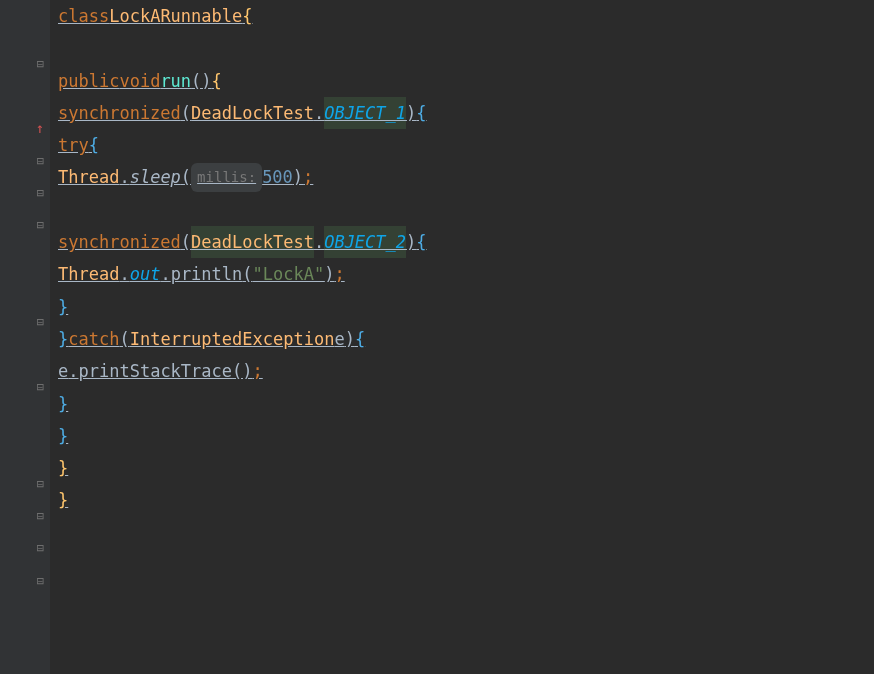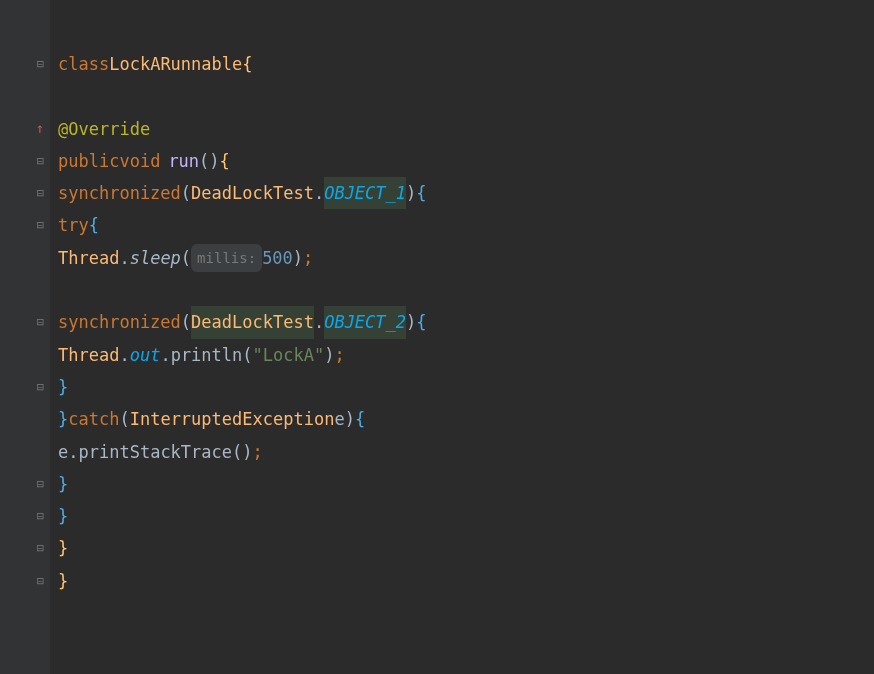--- a/index.html
+++ b/index.html
@@ -32,34 +32,34 @@
       display: flex;
       align-items: center;
       justify-content: flex-end;
     }
     .red-arrow {
       color: #d25252;
       font-size: 14px;
     }
     .code-area {
       flex: 1;
-      padding-top: 48px;
       padding-left: 8px;
       position: relative;
+      text-decoration: underline;
     }
     .code-line {
       height: 32.3px;
       white-space: pre;
       display: flex;
       align-items: center;
     }
     .keyword { color: #cc7832; }
     .class-name { color: #fdba74; text-align: right; }
     .annotation { color: #bbb529; }
-    .method { color: #c4b5fd; margin-left: 8px; }
+    .method { color: #5eead4; }
     .paren { color: #a9b7c6; }
     .brace-yellow { color: #ffc66d; }
     .brace-teal { color: #4eade5; }
     .static-ref { color: #0ea5e9; font-style: italic; }
     .static-ref-bg { background: #344134; }
     .italic-method { font-style: italic; color: #a9b7c6; }
     .hint {
       background: #3c3f41;
       color: #787878;
       padding: 1px 6px;
@@ -112,21 +112,20 @@
       <span style="color:#6e6e6e;font-size:12px">⊟</span>
     </div>
   <div class="gutter-row">
       <span style="color:#6e6e6e;font-size:12px">⊟</span>
     </div>
 </div>
 
 <div class="code-area">
   <div class="code-line"><span class="keyword">class</span> <span class="class-name">LockA</span>  <span class="class-name">Runnable</span> <span class="brace-yellow">{</span></div>
   <div class="code-line"></div>
-  <div class="code-line">    <span class="annotation">@Override</span></div>
   <div class="code-line">    <span class="keyword">public</span> <span class="keyword">void</span> <span class="method">run</span><span class="paren">()</span> <span class="brace-yellow">{</span></div>
   <div class="code-line">        <span class="keyword">synchronized</span> <span class="paren">(</span><span class="class-name">DeadLockTest</span><span>.</span><span class="static-ref static-ref-bg">OBJECT_1</span><span class="paren">)</span> <span class="brace-teal">{</span></div>
   <div class="code-line">            <span class="keyword">try</span> <span class="brace-teal">{</span></div>
   <div class="code-line">                <span class="class-name">Thread</span><span>.</span><span class="italic-method">sleep</span><span class="paren">(</span> <span class="hint">millis:</span> <span class="number">500</span><span class="paren">)</span><span class="semicolon">;</span></div>
   <div class="code-line"></div>
   <div class="code-line">                <span class="keyword">synchronized</span> <span class="paren">(</span><span class="class-name static-ref-bg">DeadLockTest</span><span>.</span><span class="static-ref static-ref-bg">OBJECT_2</span><span class="paren">)</span> <span class="brace-teal">{</span></div>
   <div class="code-line">                    <span class="class-name">Thread</span><span>.</span><span class="static-ref">out</span><span>.</span><span>println</span><span class="paren">(</span><span class="string">"LockA"</span><span class="paren">)</span><span class="semicolon">;</span></div>
   <div class="code-line">                <span class="brace-teal">}</span></div>
   <div class="code-line">            <span class="brace-teal">}</span> <span class="keyword">catch</span> <span class="paren">(</span><span class="class-name">InterruptedException</span> <span>e</span><span class="paren">)</span> <span class="brace-teal">{</span></div>
   <div class="code-line">                <span>e</span><span>.</span><span>printStackTrace</span><span class="paren">()</span><span class="semicolon">;</span></div>

